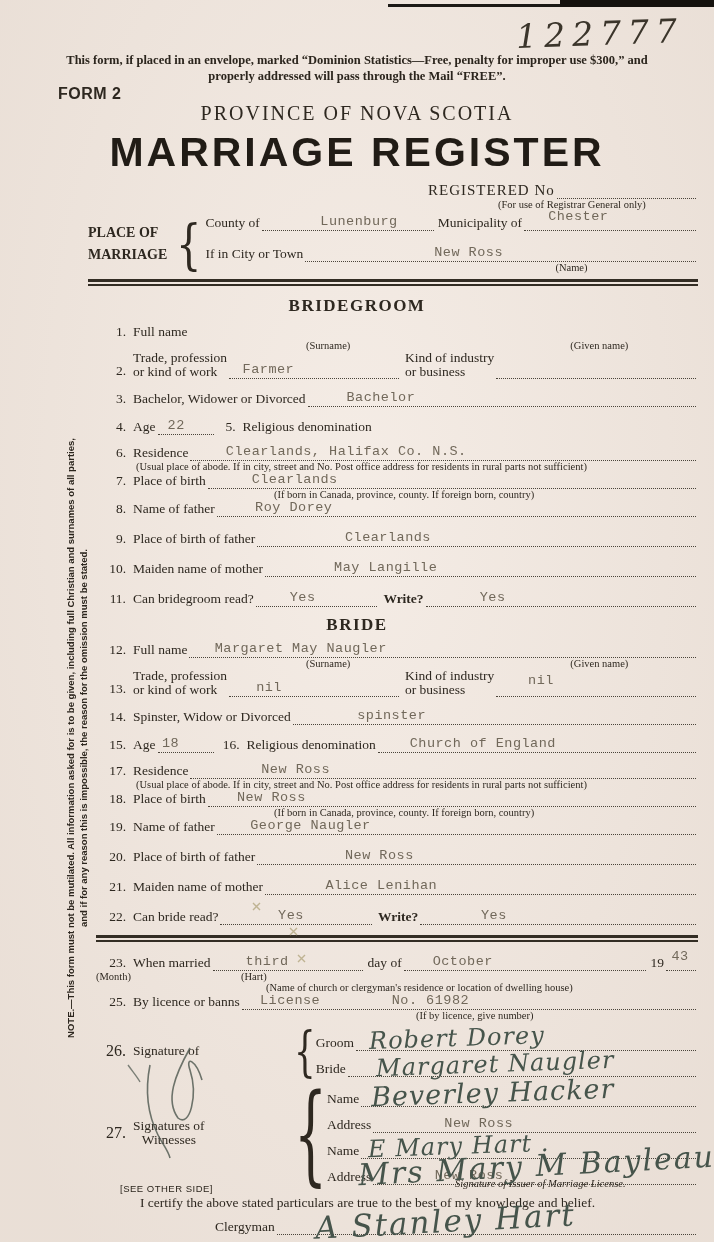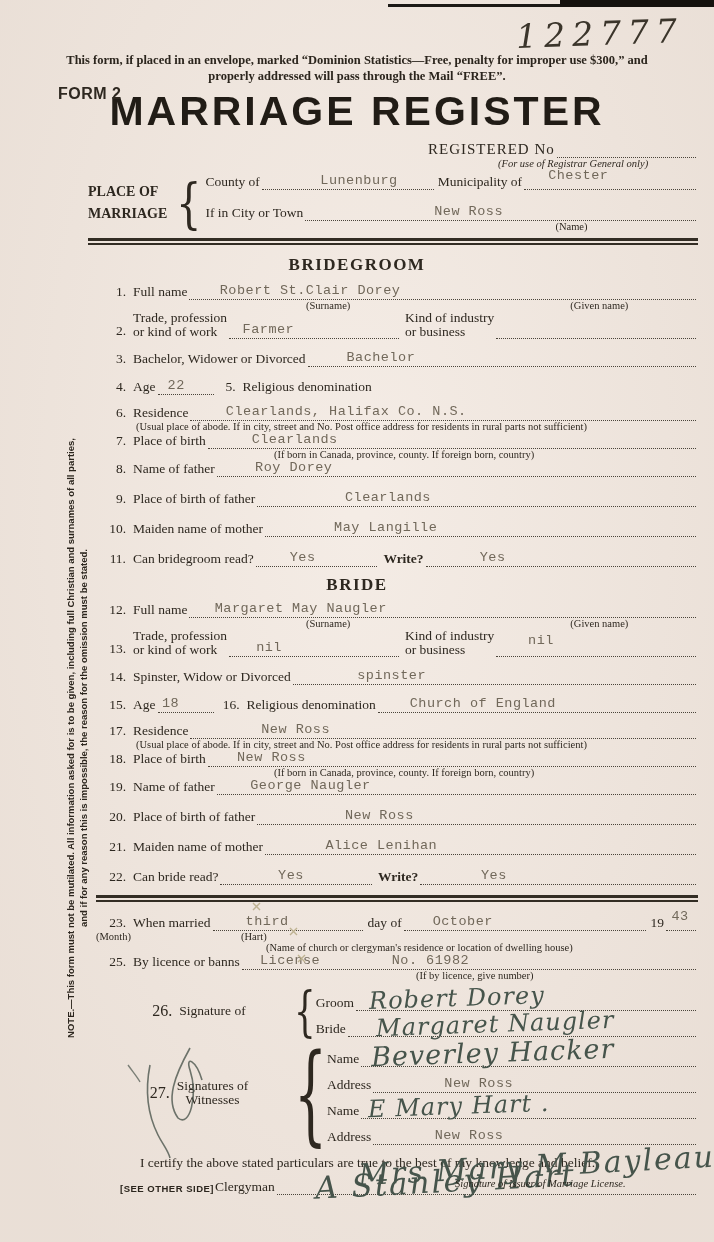--- a/index.html
+++ b/index.html
@@ -24,21 +24,21 @@
   .mailnote { padding-top:52px; width:600px; margin:0 auto; text-align:center;
     font-size:12.5px; font-weight:bold; line-height:16px; color:#2b251d; }
   .formlabel { position:absolute; left:58px; top:85px; font-family:"Liberation Sans", sans-serif;
     font-weight:bold; font-size:16px; letter-spacing:0.5px; }
   .province { text-align:center; margin-top:18px; font-size:20px; letter-spacing:2px; }
   .maintitle { text-align:center; margin-top:4px; font-family:"Liberation Sans", sans-serif;
     font-weight:bold; font-size:41px; letter-spacing:3px; color:#211c16; }
 
   .registered { margin:6px 18px 0 428px; display:flex; align-items:flex-end;
     font-size:15px; letter-spacing:1px; }
-  .registrar-note { margin-left:498px; font-size:10.5px;font-style:italic; }
+  .registrar-note { margin-left:498px; font-size:10.5px; }
 
   
   .row { display:flex; align-items:flex-end; font-size:13.5px; }
   .no { width:30px; text-align:right; margin-right:7px; flex:none; }
   .lbl { white-space:nowrap; }
   .dots { flex:1; border-bottom:1.5px dotted #4a443a; position:relative; height:16px; margin-left:2px; }
   .dots.short { flex:none; }
   .val { position:absolute; bottom:1px; font-family:"Liberation Mono", monospace;
     font-size:13.5px; color:#71685a; white-space:nowrap; letter-spacing:0.5px; }
   .subrow { font-size:10.5px; color:#2e2820; display:flex; }
@@ -55,38 +55,38 @@
   .pom { display:flex; margin:4px 18px 0 88px; align-items:center; }
   .pom-head { width:84px; font-weight:bold; font-size:14px; line-height:22px; flex:none; }
   .brace { flex:none; font-family:"DejaVu Serif", serif; font-weight:normal; color:#2e2820; }
   .brace::before { content:"{"; display:inline-block; }
   .pom .brace { font-size:40px; transform:scaleY(1.35); margin:0 4px; }
   .pom-rows { flex:1; }
   .pom-rows .row { font-size:13.5px;text-align:right; }
 
   
   .sigblock { display:flex; align-items:center; margin-top:4px; }
-  .sigblock .bl { display:flex; align-items:center; width:196px; flex:none;justify-content:center; }
+  .sigblock .bl { display:flex; align-items:center; width:196px; flex:none; }
   .sigblock .brace { font-size:34px; transform:scaleY(1.6); margin-left:2px; }
   .sigblock.tall .brace { font-size:52px; transform:scaleY(2.1); }
   .siglines { flex:1; }
   .sigline { display:flex; align-items:flex-end; font-size:13.5px; height:26px; }
   .sigline .dots { height:18px; overflow:visible; }
   .script { font-family:"DejaVu Serif", serif; font-style:italic; color:#46544b; white-space:nowrap; }
   .sig { position:absolute; bottom:-2px; font-size:24px; transform:rotate(-2deg); letter-spacing:1px; }
 
   .certify { margin:10px 18px 0 140px; font-size:13.5px; }
   .certify .crow { display:flex; align-items:flex-end; margin-top:7px; }
   .clergy-sig { position:absolute; left:100px; bottom:-4px; font-size:31px; transform:rotate(-3deg);
     letter-spacing:2px; }
   .issuer-sig { position:absolute; left:358px; top:1148px; font-size:30px;
     transform:rotate(-3deg); letter-spacing:2px; z-index:3; }
   .issuer-caption { position:absolute; left:455px; top:1178px; font-style:italic; font-size:10.5px; z-index:2; }
   .seeotherside { position:absolute; left:120px; top:1183px; font-family:"Liberation Sans", sans-serif;
-    font-weight:bold; font-size:9.5px; letter-spacing:0.5px; color:#2b251d; }
+    font-weight:normal; font-size:9.5px; letter-spacing:0.5px; color:#2b251d; }
 
   .sidenote {
     position:absolute; left:64px; top:1038px; width:600px;
     transform:rotate(-90deg); transform-origin:left top;
     font-family:"Liberation Sans", sans-serif; font-weight:bold; font-size:9.5px;
     line-height:13px; text-align:center; color:#2b251d;
   }
   .penmarks { position:absolute; left:0; top:0; width:714px; height:1242px; pointer-events:none; z-index:4; }
 </style>
 </head>
@@ -95,20 +95,21 @@
 <div class="page">
 
   <div class="topline"></div>
   <div class="topcorner"></div>
 
   <div class="serial">122777</div>
 
   <div class="mailnote">This form, if placed in an envelope, marked “Dominion Statistics—Free, penalty for improper use $300,” and properly addressed will pass through the Mail “FREE”.</div>
   <div class="formlabel">FORM 2</div>
 
+  <div class="province">PROVINCE OF NOVA SCOTIA</div>
   <div class="maintitle">MARRIAGE REGISTER</div>
 
   <div class="registered">
     <span class="lbl">REGISTERED No</span>
     <span class="dots"></span>
   </div>
   <div class="registrar-note">(For use of Registrar General only)</div>
 
   <div class="pom">
     <div class="pom-head">
@@ -141,23 +142,20 @@
       <div class="r1"></div>
       <div class="r2"></div>
     </div>
 
   <div class="secthead">BRIDEGROOM</div>
 
   <div class="fields">
     <div class="row" style="margin-top:8px">
       <span class="no">1.</span>
       <span class="lbl">Full name</span>
-      <span class="dots">
-        <span class="val" style="left:6%">Robert St.Clair Dorey</span>
-      </span>
     </div>
     <div class="subrow">
       <span style="margin-left:210px">(Surname)</span>
       <span style="margin-left:220px">(Given name)</span>
     </div>
 
     <div class="row">
       <span class="no">2.</span>
       <span class="lblstack">
         <span>Trade, profession</span>

